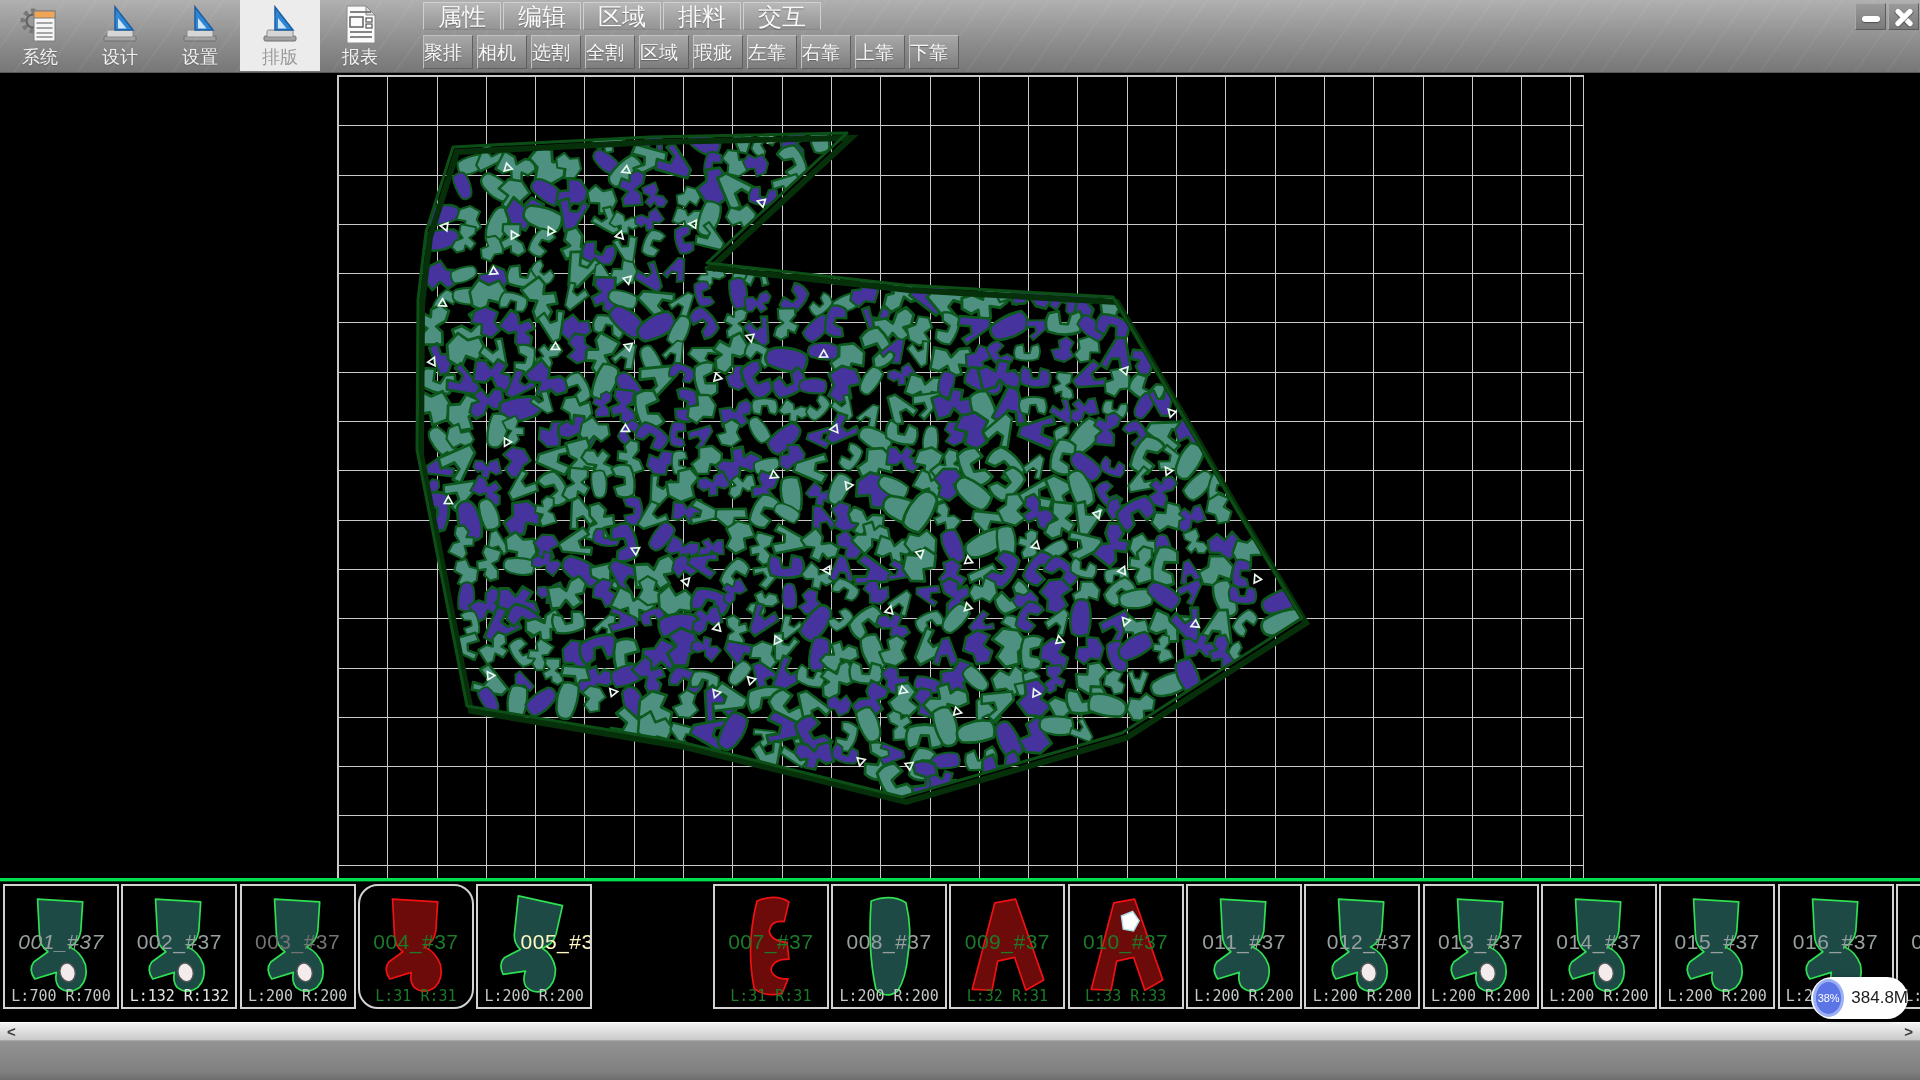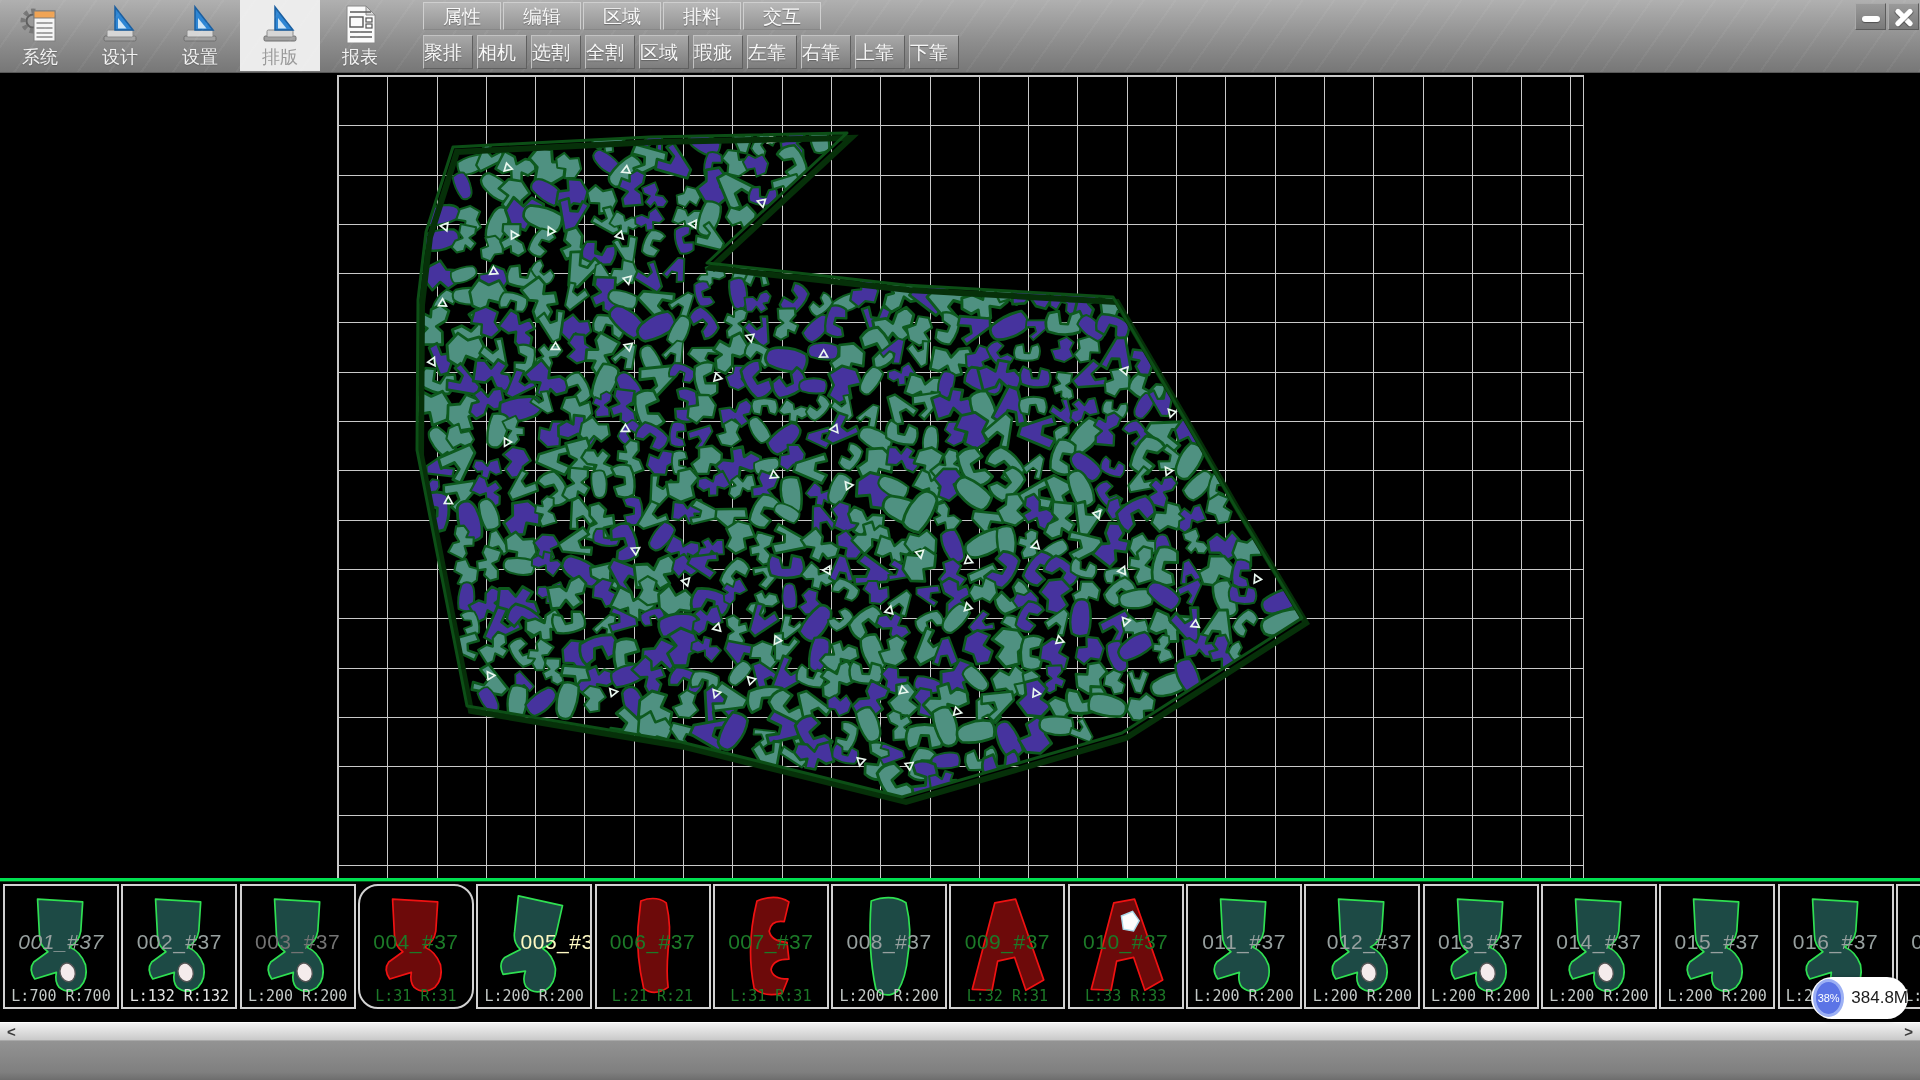--- a/index.html
+++ b/index.html
@@ -14,21 +14,21 @@
     background:repeating-linear-gradient(125deg,rgba(255,255,255,.045) 0 2px,rgba(0,0,0,0) 2px 26px);}
   .appcell{position:absolute;top:0;width:80px;height:71px;text-align:center;cursor:pointer;}
   .appcell.active{background:#ececec;}
   .appcell svg{display:block;margin:3px auto 0;}
   .applabel{display:block;font-size:18px;color:#f2f2f2;line-height:20px;
     text-shadow:0 1px 1px rgba(80,80,80,.5);}
   .appcell.active .applabel{color:#9a9a9a;text-shadow:none;}
 
   .tabrow{position:absolute;left:423px;top:2px;height:30px;z-index:6;}
   .menutab{display:inline-block;width:78px;height:28px;margin-right:2px;text-align:center;
-    line-height:27px;font-size:19px;color:#fafafa;vertical-align:top;cursor:pointer;
+    line-height:27px;font-size:24px;color:#fafafa;vertical-align:top;cursor:pointer;
     background:linear-gradient(#b8b8b8,#949494);border:1px solid #cfcfcf;border-bottom-color:#878787;
     box-sizing:border-box;text-shadow:0 1px 1px rgba(70,70,70,.6);}
   .btnrow{position:absolute;left:423px;top:35px;height:35px;z-index:6;}
   .toolbtn{display:inline-block;width:50px;height:34px;margin-right:4px;text-align:left;
     line-height:33px;font-size:19px;color:#f7f7f7;vertical-align:top;cursor:pointer;
     background:linear-gradient(#a8a8a8,#7d7d7d);box-sizing:border-box;
     border:1px solid #c2c2c2;border-right-color:#5f5f5f;border-bottom-color:#5f5f5f;
     text-shadow:0 1px 1px rgba(70,70,70,.6);}
 
   .winctl{position:absolute;top:3px;width:31px;height:27px;box-sizing:border-box;cursor:pointer;
@@ -802,27 +802,20 @@
         <span class="tname" style="color: rgb(28, 122, 40);">004_#37</span>
         <span class="tlr" style="color: rgb(28, 122, 40);">L:31 R:31</span>
       </div>
       <div class="thumb" style="left: 476.2px; border-color: rgb(210, 210, 210);">
         <svg width="94" height="114" viewBox="0 0 100 118" style="transform: rotate(9deg);">
           <path d="M24,8 L72,11 L70,42 Q68,54 58,59 Q70,64 75,78 Q78,93 69,102 Q57,110 47,102 Q42,96 44,86 L21,93 Q14,83 20,75 L35,64 Q26,58 26,46 Z" fill="#1d4a45" stroke="#2fe052" stroke-width="1.8" stroke-linejoin="round"></path>
         </svg>
         <span class="tname" style="color: #fef9c3; padding-left: 29px;">005_#37</span>
         <span class="tlr" style="color: rgb(194, 200, 198);">L:200 R:200</span>
       </div>
-      <div class="thumb" style="left: 594.5px; border-color: rgb(210, 210, 210);">
-        <svg width="94" height="114" viewBox="0 0 100 118">
-          <path d="M36,10 Q52,4 63,12 Q69,38 65,62 Q63,86 65,102 Q50,112 39,103 Q31,68 33,38 Z" fill="#6d0a0a" stroke="#f01212" stroke-width="1.8" stroke-linejoin="round"></path>
-        </svg>
-        <span class="tname" style="color: rgb(28, 122, 40);">006_#37</span>
-        <span class="tlr" style="color: rgb(28, 122, 40);">L:21 R:21</span>
-      </div>
       <div class="thumb" style="left: 712.8px; border-color: rgb(210, 210, 210);">
         <svg width="94" height="114" viewBox="0 0 100 118">
           <path d="M34,10 Q54,2 68,11 L63,32 Q49,30 47,42 Q49,53 66,54 L68,72 Q51,72 49,83 Q51,93 67,93 L61,108 Q42,113 31,103 Q22,58 34,10 Z" fill="#6d0a0a" stroke="#f01212" stroke-width="1.8" stroke-linejoin="round"></path>
         </svg>
         <span class="tname" style="color: rgb(28, 122, 40);">007_#37</span>
         <span class="tlr" style="color: rgb(28, 122, 40);">L:31 R:31</span>
       </div>
       <div class="thumb" style="left: 831.1px; border-color: rgb(210, 210, 210);">
         <svg width="94" height="114" viewBox="0 0 100 118">
           <path d="M30,10 Q52,2 67,12 Q74,42 69,68 Q67,92 58,106 Q45,115 35,104 Q26,62 30,10 Z" fill="#1d4a45" stroke="#2fe052" stroke-width="1.8" stroke-linejoin="round"></path>

